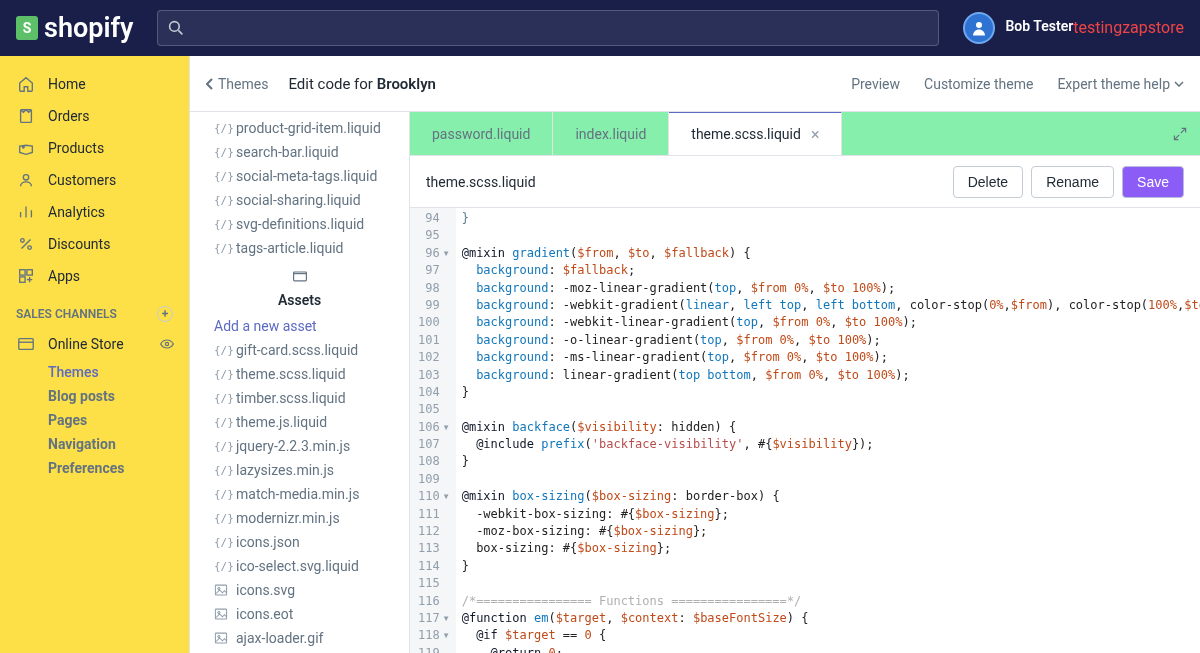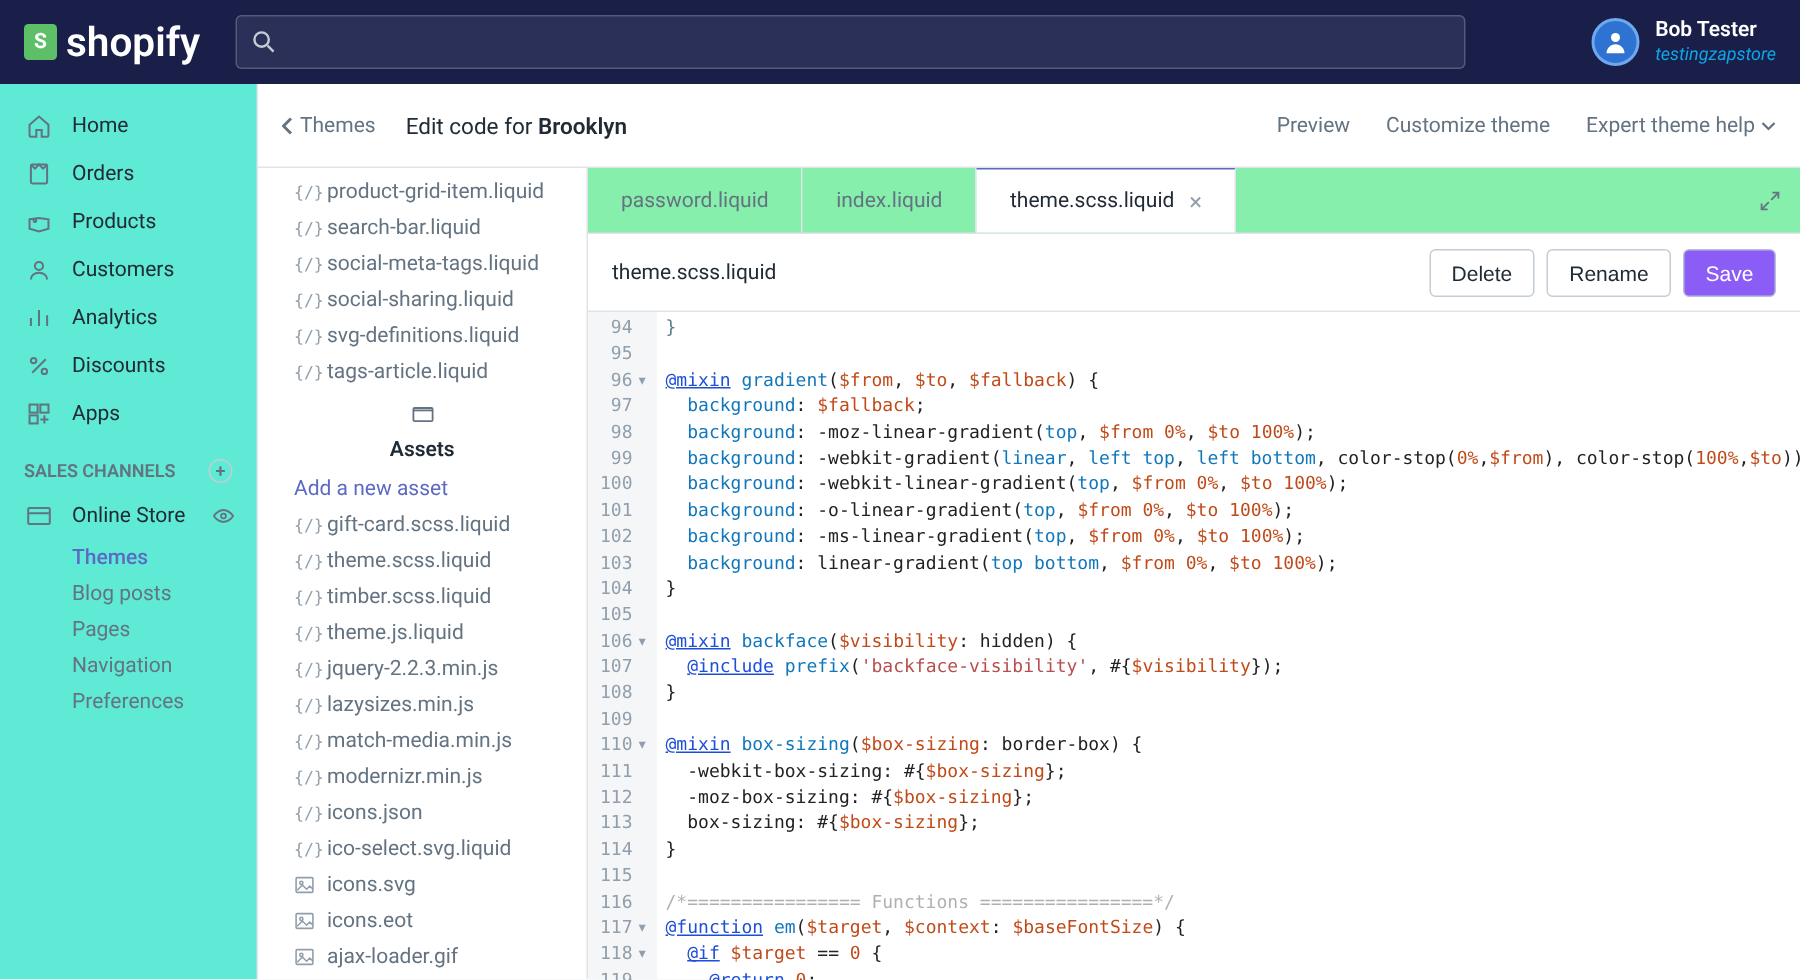--- a/index.html
+++ b/index.html
@@ -10,32 +10,32 @@
 .topbar { height: 56px; background: #1a1f4a; display: flex; align-items: center; padding: 0 16px; color: #fff; }
 .logo { display: flex; align-items: center; gap: 6px; font-size: 27px; font-weight: 600; margin-right: 24px; }
 .logo-badge { width: 22px; height: 24px; background: #5dc068; border-radius: 3px; position: relative; display: flex; align-items: center; justify-content: center; }
 .logo-badge::before { content: "S"; color: #fff; font-weight: 700; font-size: 14px; }
 .search { flex: 1; max-width: 820px; height: 36px; background: rgba(255,255,255,0.08); border: 1px solid rgba(255,255,255,0.2); border-radius: 4px; display: flex; align-items: center; padding: 0 10px; color: #c4cdd5; gap: 8px; }
 .search input { flex: 1; background: transparent; border: none; outline: none; color: #fff; font-size: 14px; }
 .search input::placeholder { color: #c4cdd5; }
 .user { margin-left: auto; display: flex; align-items: center; gap: 10px; padding-left: 24px; }
 .avatar { width: 32px; height: 32px; border-radius: 50%; background: #2e72d2; border: 2px solid #6ea8ef; display: flex; align-items: center; justify-content: center; }
 .avatar svg { width: 18px; height: 18px; fill: #fff; }
-.user-meta { display: flex; flex-direction: column; line-height: 1.2; }
+.user-meta { display: flex; line-height: 1.2; }
 .user-name { font-weight: 600; font-size: 14px; }
-.user-store { font-size: 12px; color: #0ea5e9; font-style: italic; }
+.user-store { font-size: 16px; color: #ef4444; }
 
 .main { flex: 1; display: flex; overflow: hidden; }
 
 
-.leftnav { width: 172px; background: #5eead4; border-right: 1px solid #dfe3e8; padding: 12px 0; overflow-y: auto; }
+.leftnav { width: 190px; background: #fde047; border-right: 1px solid #dfe3e8; padding: 12px 0; overflow-y: auto; }
 .nav-item { display: flex; align-items: center; gap: 12px; padding: 6px 16px; color: #212b36; cursor: pointer; font-size: 14px; }
 .nav-item .icon { width: 20px; height: 20px; color: #637381; display: flex; align-items: center; justify-content: center; }
 .nav-section { padding: 14px 16px 6px; font-size: 12px; color: #637381; font-weight: 600; display: flex; align-items: center; justify-content: space-between; }
-.nav-sub { padding: 4px 16px 4px 48px; color: #637381; font-size: 14px; cursor: pointer; }
+.nav-sub { padding: 4px 16px 4px 48px; color: #637381; font-size: 14px; cursor: pointer; font-weight: bold; }
 .nav-sub.active { color: #5c6ac4; font-weight: 500; }
 .nav-item-row { display: flex; align-items: center; }
 .nav-item-row .eye { margin-left: auto; margin-right: 14px; color: #637381; }
 
 
 .content { flex: 1; display: flex; flex-direction: column; background: #fff; overflow: hidden; }
 .crumbbar { height: 56px; border-bottom: 1px solid #e0e3e8; display: flex; align-items: center; padding: 0 16px; gap: 20px; }
 .back { color: #637381; display: flex; align-items: center; gap: 4px; cursor: pointer; }
 .crumb-title { font-size: 15px; }
 .crumb-title b { font-weight: 600; }
@@ -65,21 +65,21 @@
 .filename { font-size: 14px; color: #212b36; }
 .toolbar-actions { margin-left: auto; display: flex; gap: 8px; }
 .btn { padding: 7px 14px; border: 1px solid #c4cdd5; border-radius: 4px; background: #fff; font-size: 14px; cursor: pointer; color: #212b36; }
 .btn.disabled { background: #8b5cf6; color: #fff; border-color: #b6bedb; cursor: default; }
 
 .code { flex: 1; display: flex; overflow: auto; font-family: "Menlo", "Consolas", monospace; font-size: 12px; line-height: 1.45; }
 .gutter { background: #f4f6f8; color: #919eab; text-align: right; padding: 2px 6px 20px 8px; user-select: none; }
 .gutter .ln { display: flex; justify-content: flex-end; gap: 2px; }
 .gutter .fold { color: #919eab; width: 8px; }
 .codebody { padding: 2px 10px 20px 6px; white-space: pre; color: #222; }
-.codebody .kw { color: #1d4ed8; text-decoration: underline; }
+.codebody .kw { color: #0f172a; }
 .codebody .var { color: #c04a18; }
 .codebody .str { color: #b84d4d; }
 .codebody .op { color: #5b7a8a; }
 .codebody .cm { color: #b0b0b0; }
 .codebody .id { color: #1177bb; }
 .codebody .num { color: #c04a18; }
 
 svg { display: block; }
 </style>
 </head>

